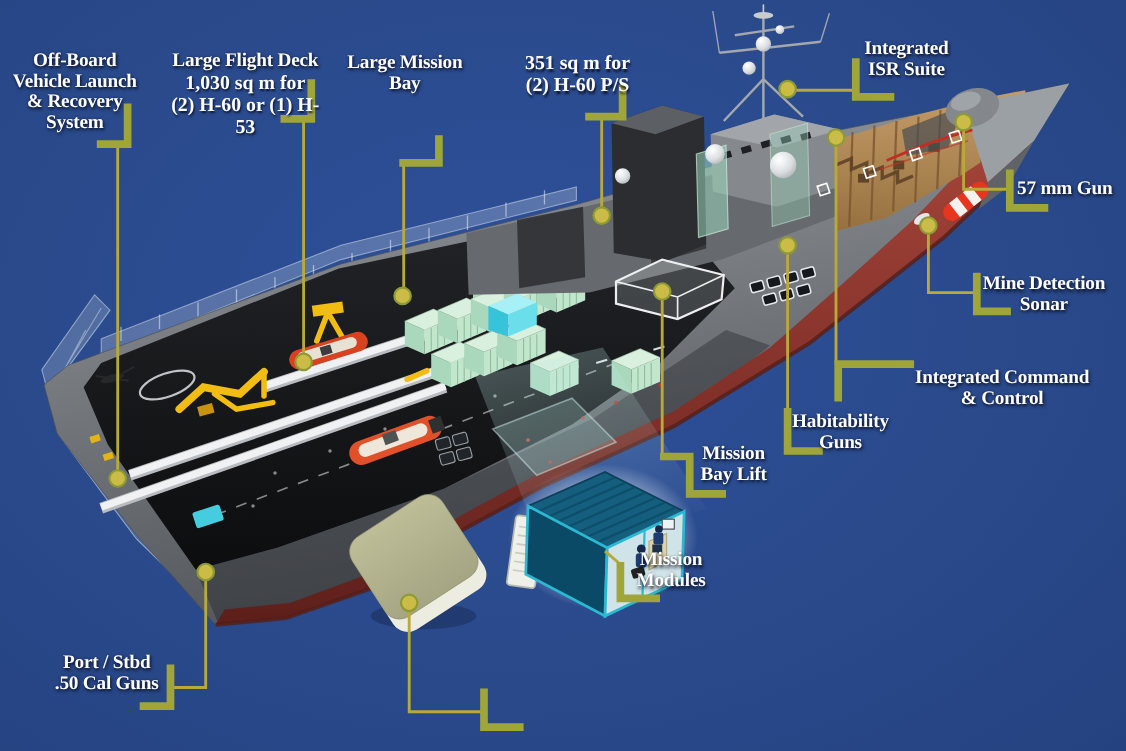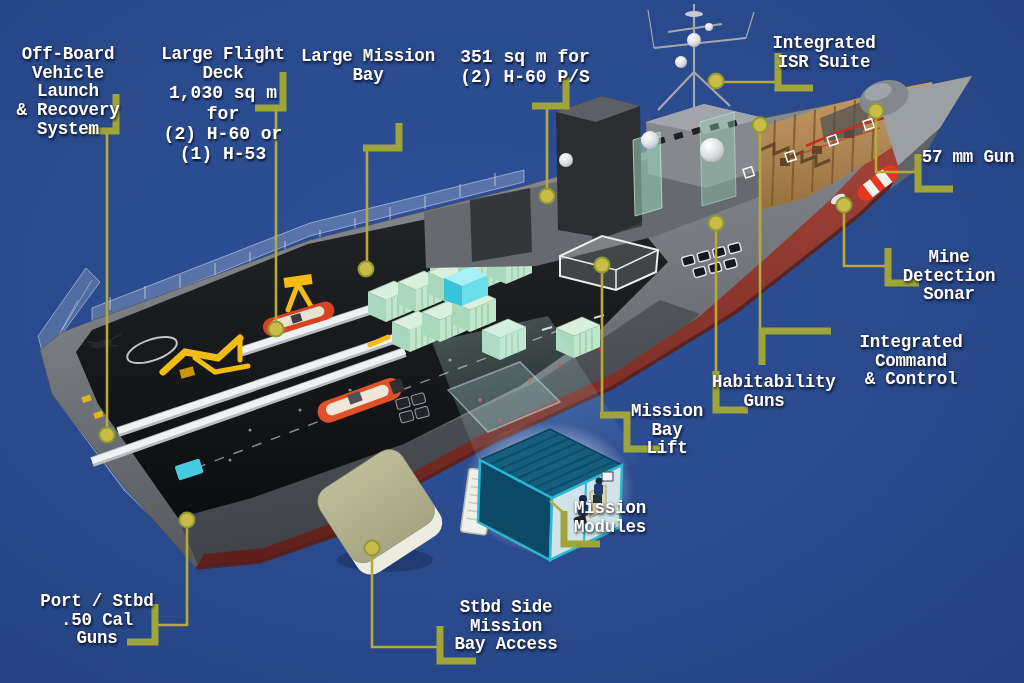--- a/index.html
+++ b/index.html
@@ -1,19 +1,19 @@
 <!DOCTYPE html>
 <html><head>
 <meta charset="utf-8">
 <style>
   html,body{margin:0;padding:0;}
   #stage{
     position:relative;width:1024px;height:683px;overflow:hidden;
     background:radial-gradient(ellipse at 45% 42%, #2e509a 0%, #2a4a8c 55%, #254280 100%);
-    font-family:Liberation Mono, monospace;
+    font-family:Liberation Serif, serif;
   }
   #ship-svg{position:absolute;left:0;top:0;z-index:1;}
   .callout{position:absolute;color:#fff;text-align:center;z-index:3;}
   .callout .t{
     font-weight:700;font-size:17.5px;line-height:1.07;letter-spacing:-0.2px;
     white-space:pre-line;
     text-shadow:1px 2px 3px rgba(0,0,12,.75),0 0 2px rgba(0,0,12,.4);
   }
   .callout .s{
     font-weight:700;font-size:18px;line-height:1.12;margin-top:1px;
@@ -353,21 +353,21 @@
 Bay</div>
   </div>
   <div class="callout" style="left:450px;top:46px;width:150px">
     <div class="s">351 sq m for
 (2) H-60 P/S</div>
   </div>
   <div class="callout" style="left:768px;top:34px;width:112px">
     <div class="t">Integrated
 ISR Suite</div>
   </div>
-  <div class="callout" style="left:918px;top:148px;width:100px">
+  <div class="callout" style="left:918px;top:161px;width:100px">
     <div class="t">57 mm Gun</div>
   </div>
   <div class="callout" style="left:886px;top:248px;width:126px">
     <div class="t">Mine Detection
 Sonar</div>
   </div>
   <div class="callout" style="left:830px;top:333px;width:162px">
     <div class="t">Integrated Command
 &amp; Control</div>
   </div>
@@ -381,17 +381,15 @@
   </div>
   <div class="callout" style="left:570px;top:499px;width:80px">
     <div class="t">Mission
 Modules</div>
   </div>
   <div class="callout" style="left:38px;top:592px;width:118px">
     <div class="t">Port / Stbd
 .50 Cal Guns</div>
   </div>
   <div class="callout" style="left:424px;top:598px;width:164px">
-    <div class="t">Stbd Side Mission
-Bay Access</div>
   </div>
 
 </div>
 
 </body></html>

